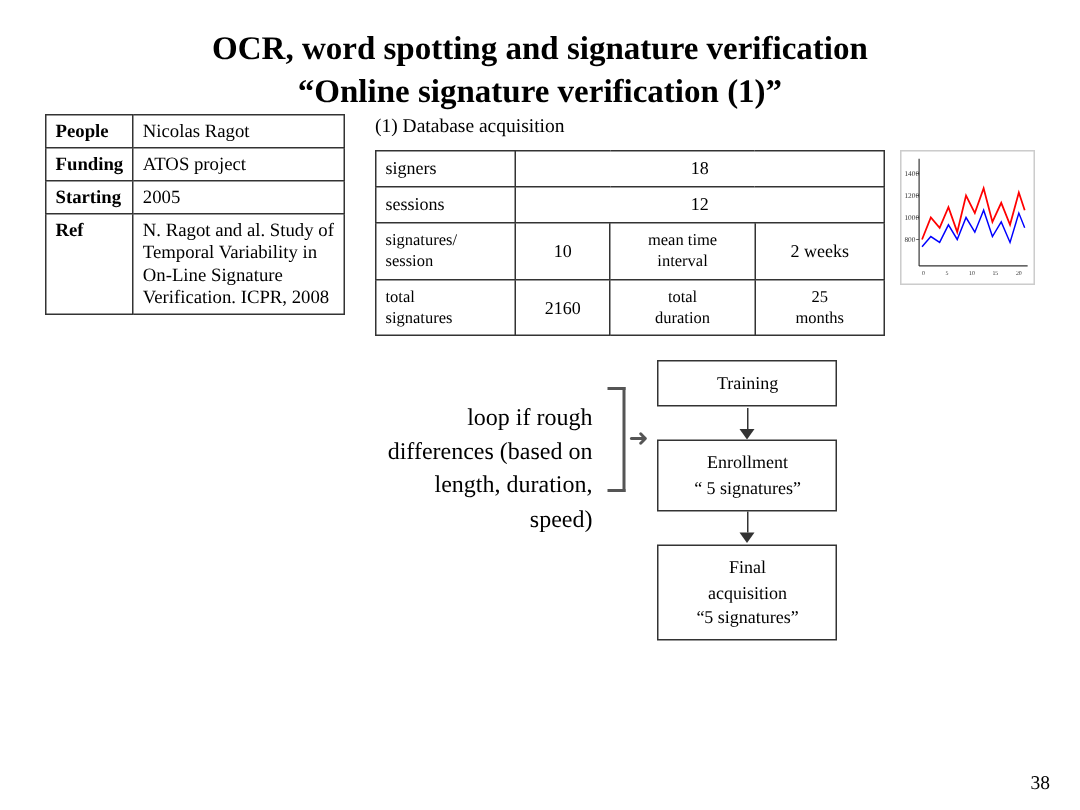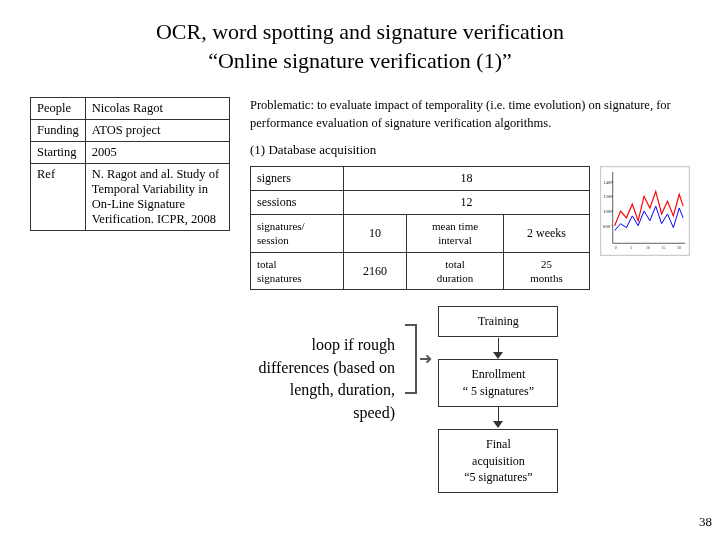--- a/index.html
+++ b/index.html
@@ -16,22 +16,22 @@
     .slide-container {
       width: 720px;
       height: 540px;
       padding: 18px 30px 20px 30px;
       position: relative;
     }
 
     .title {
       text-align: center;
       font-size: 22px;
-      font-weight: normal;
-      margin-bottom: 22px;
+      font-weight: bold;
+      margin-bottom: 1px;
       line-height: 1.3;
     }
 
     .content-area {
       display: flex;
       gap: 20px;
     }
 
     .left-panel {
       width: 200px;
@@ -44,21 +44,21 @@
       font-size: 12.5px;
     }
 
     .info-table td {
       border: 1px solid #333;
       padding: 3px 6px;
       vertical-align: top;
     }
 
     .info-table .label-cell {
-      font-weight: normal;
+      font-weight: bold;
       white-space: nowrap;
     }
 
     .italic-text {
     }
 
     .right-panel {
       flex: 1;
     }
 
@@ -150,21 +150,21 @@
       width: 0;
       height: 0;
       border-left: 5px solid transparent;
       border-right: 5px solid transparent;
       border-top: 7px solid #333;
     }
 
     .page-number {
       position: absolute;
       bottom: 10px;
-      right: 8px;
+      right: 20px;
       font-size: 13px;
     }
 
     .loop-arrow-container {
       display: flex;
       align-items: flex-start;
       margin-top: 16px;
     }
 
     .loop-text-box {
@@ -221,21 +221,20 @@
         <tr>
           <td class="label-cell">Ref</td>
           <td class="italic-text">N. Ragot and al. Study of Temporal Variability in On-Line Signature Verification. ICPR, 2008</td>
         </tr>
       </tbody>
         </table>
     </div>
 
     <div class="right-panel">
 
-      <div class="problematic-text">Problematic: to evaluate impact of temporality (i.e. time evolution) on signature, for performance evaluation of signature verification algorithms.</div>
 
       <div class="db-section-title">(1) Database acquisition</div>
 
       <div class="data-table-wrapper">
         <table class="data-table">
           <tbody>
               <tr>
             <td class="label-col">signers</td>
             <td colspan="3">18</td>
           </tr>

